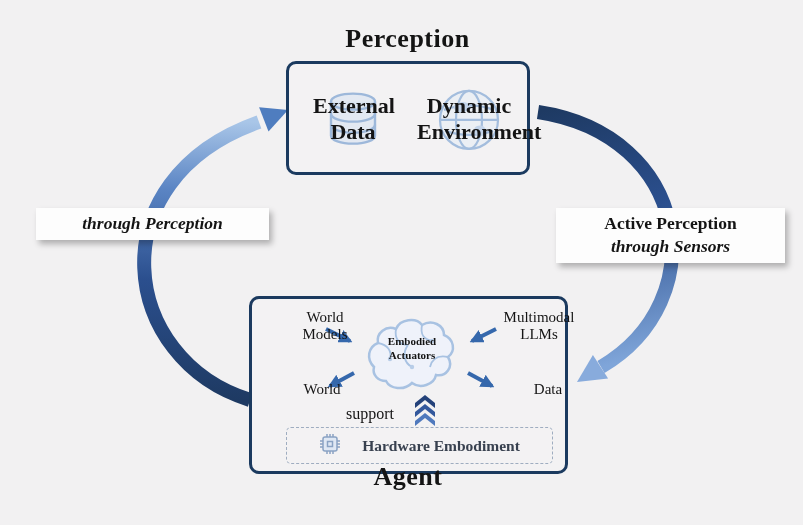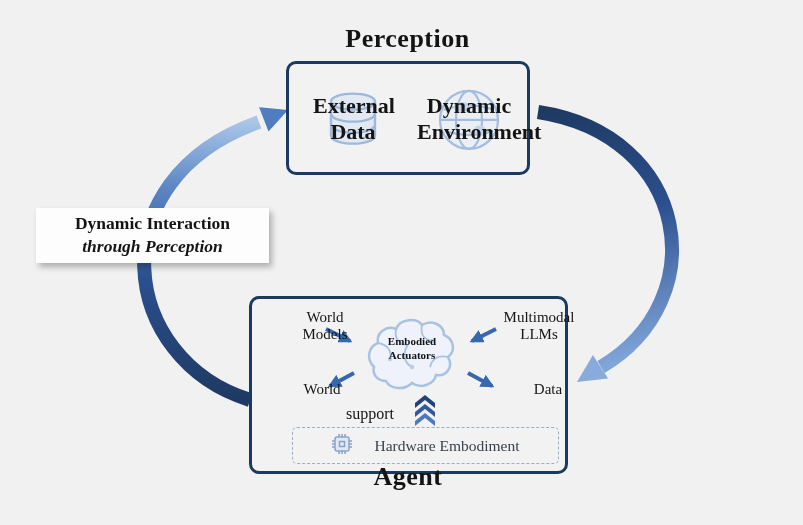--- a/index.html
+++ b/index.html
@@ -45,23 +45,23 @@
   .node{position:absolute;font-size:15px;line-height:1.15;text-align:center;z-index:1;margin-left:24px;}
   #node-world-models{left:14px;top:10px;width:70px;}
   #node-multimodal{left:216px;top:10px;width:94px;}
   #node-memory{left:10px;top:82px;width:72px;}
   #node-task{left:242px;top:82px;width:60px;}
   #support-label{position:absolute;left:94px;top:106px;width:62px;text-align:left;
     font-size:16px;z-index:1;}
   #chevrons-svg{position:absolute;left:160px;top:95px;z-index:1;}
 
   .dashed-box{
-    position:absolute;left:40px;top:128px;width:267px;height:37px;box-sizing:border-box;
+    position:absolute;left:34px;top:128px;width:267px;height:37px;box-sizing:border-box;
     border:1.6px dashed #9fadc0;border-radius:5px;
-    display:flex;align-items:center;justify-content:center;gap:21px;z-index:1;
+    display:flex;align-items:center;justify-content:center;gap:21px;z-index:1;font-weight:bold;
   }
   .dashed-box .hw-label{font-size:15.5px;color:#38414f;}
 </style>
 </head>
 <body>
 
 <div class="canvas">
 
   <svg id="big-arrows" width="803" height="525">
     <defs>
@@ -118,22 +118,25 @@
           </g>
           <path d="M20 18 q8 -4 14 0 q4 4 -2 7 q-9 3 -12 -1 q-3 -3 0 -6 Z" fill="#c3d4ea" stroke="none"></path>
           <path d="M42 40 q7 -2 9 4 q1 6 -6 6 q-6 -1 -6 -5 q0 -4 3 -5 Z" fill="#c3d4ea" stroke="none"></path>
         </svg>
       </span>
       <span class="env-label">Dynamic Environment</span>
     </div>
   </div>
 
   <div class="flow-label" id="flow-left">
-    <div class="l1">Dynamic Interaction</div>
     <div class="l2">through Perception</div>
+  </div>
+  <div class="flow-label" id="flow-right">
+    <div class="l1">Active Perception</div>
+    <div class="l2">through Sensors</div>
   </div>
 
   <div class="frame-box" id="agent-box">
 
     <svg id="brain-svg" width="132" height="100" viewBox="0 0 132 100">
       <path d="M 30 62 C 22 54, 24 42, 34 38 C 32 28, 42 20, 52 24 C 56 14, 72 12, 78 20
                C 88 14, 100 20, 100 30 C 110 34, 112 46, 104 52 C 110 62, 102 72, 92 70
                C 90 80, 76 84, 68 78 C 60 86, 46 84, 42 76 C 34 76, 28 70, 30 62 Z" fill="#edf2fa" fill-opacity="0.85" stroke="#a8c2e2" stroke-width="2.5"></path>
       <g fill="none" stroke="#a8c2e2" stroke-width="1.8">
         <path d="M 52 24 C 50 34, 56 40, 64 40"></path>

